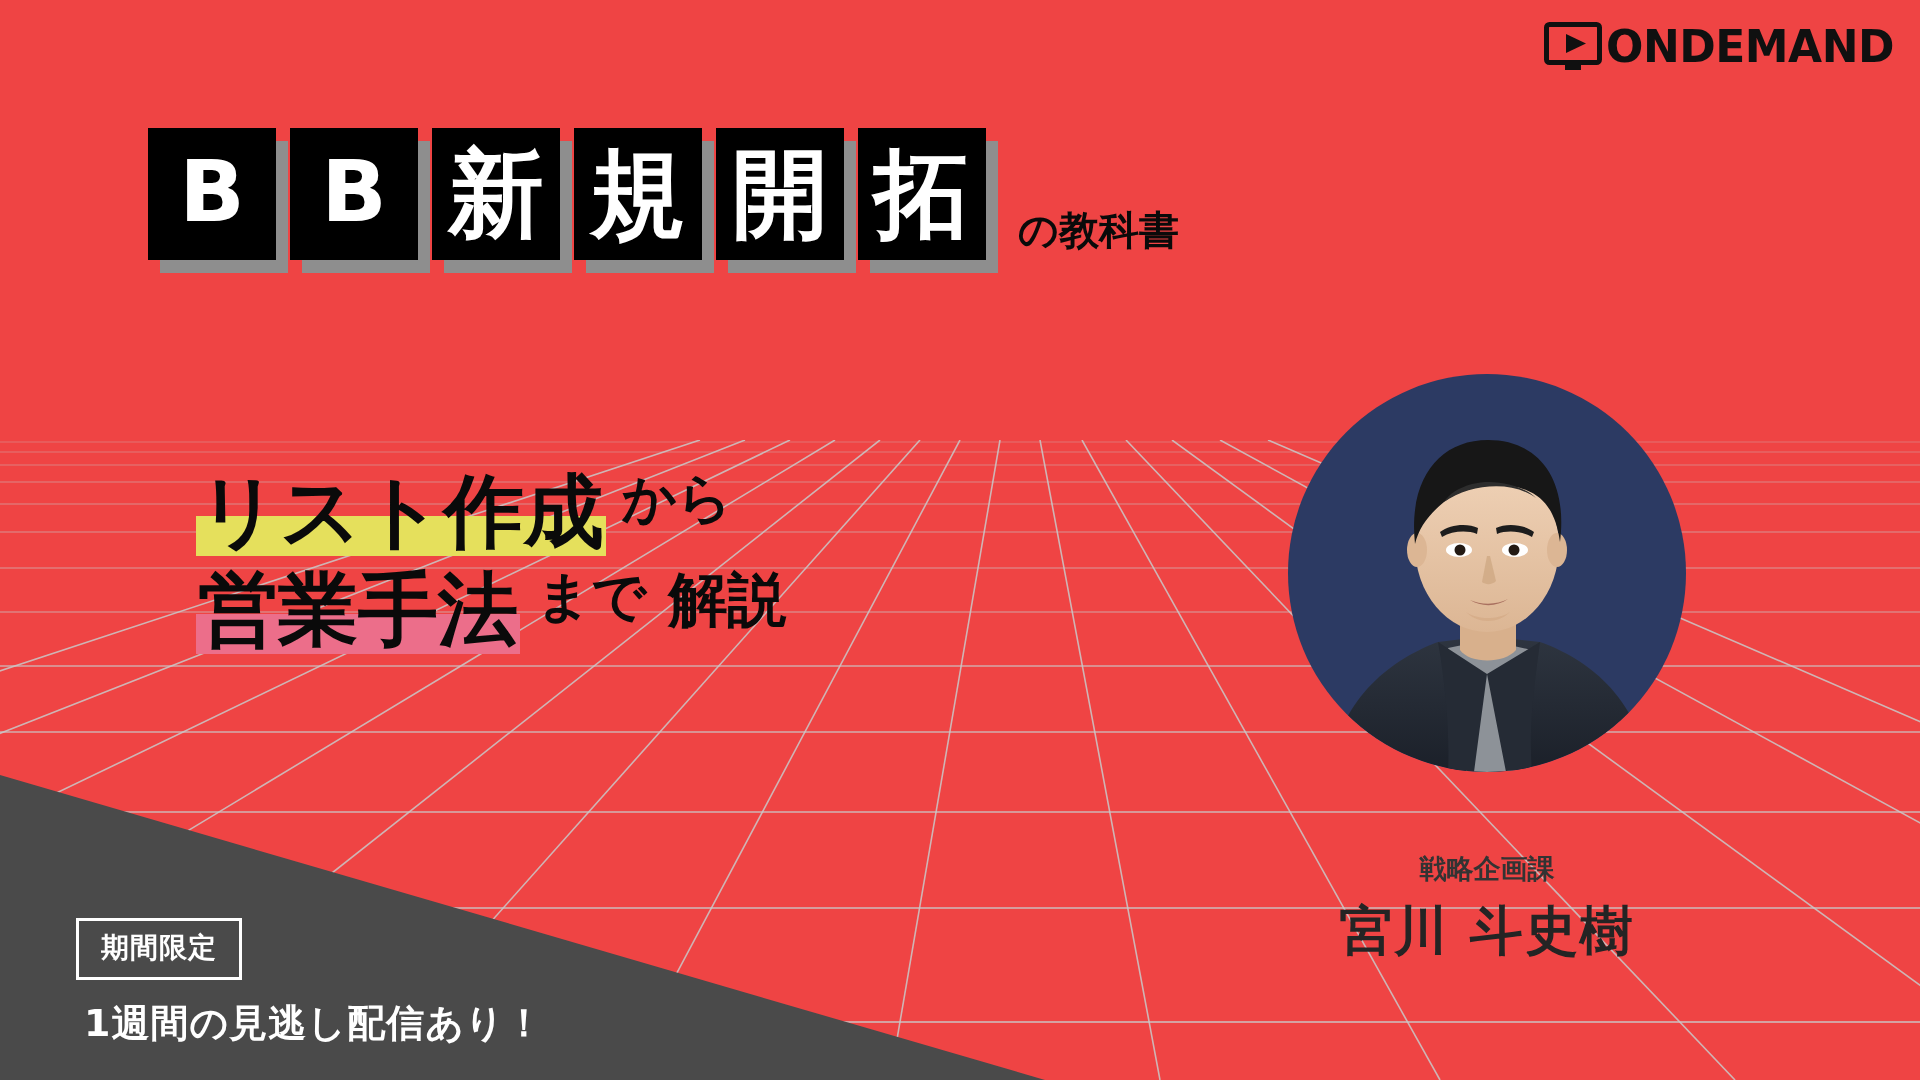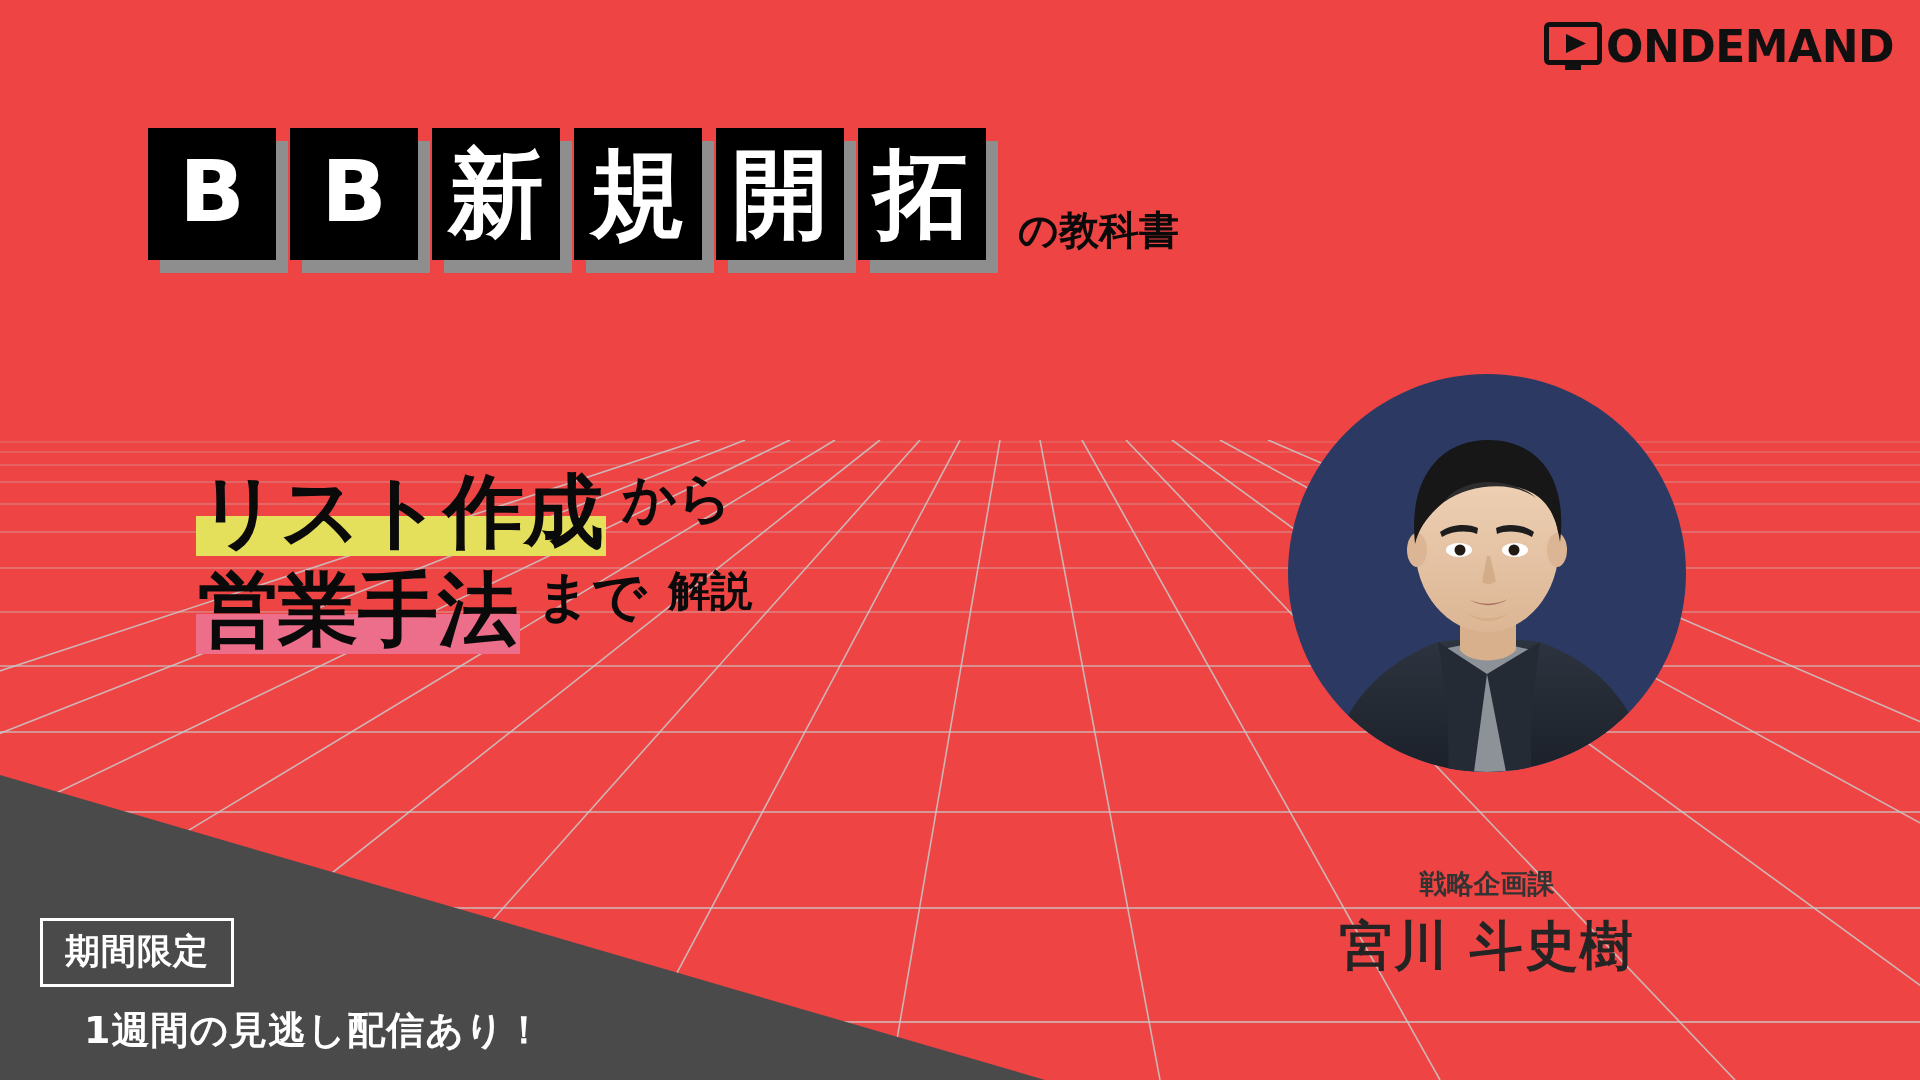--- a/index.html
+++ b/index.html
@@ -160,21 +160,21 @@
   .sub-plain {
     font-family: "DejaVu Sans", sans-serif;
     font-weight: bold;
     font-size: 54px;
     color: #0a0a0a;
     line-height: 1;
     margin-left: 16px;
     padding-bottom: 4px;
   }
   .sub-plain.big {
-    font-size: 42px;
+    font-size: 59px;
     margin-left: 22px;
     padding-bottom: 0;
   }
 
   
   #portrait {
     position: absolute;
     left: 1288px;
     top: 374px;
     width: 398px;
@@ -199,21 +199,20 @@
     text-align: center;
     z-index: 10;
   }
   #speaker .dept {
     font-family: "DejaVu Sans", sans-serif;
     font-weight: bold;
     font-size: 27px;
     color: #333333;
     line-height: 1;
     margin-bottom: 22px;
-    margin-top: 15px;
   }
   #speaker .name {
     font-family: "DejaVu Sans", sans-serif;
     font-weight: bold;
     font-size: 53px;
     color: #242424;
     line-height: 1;
     letter-spacing: 2px;
   }
 
@@ -223,24 +222,25 @@
     left: 40px;
     top: 918px;
     z-index: 12;
   }
   #promo .limited-badge {
     display: inline-block;
     border: 3px solid #ffffff;
     color: #ffffff;
     font-family: "DejaVu Sans", sans-serif;
     font-weight: bold;
-    font-size: 35px;
+    font-size: 28px;
     line-height: 1;
     padding: 13px 22px 15px 22px;
     letter-spacing: 1px;
+    margin-left: 36px;
   }
   #promo .promo-line {
     margin-top: 24px;
     margin-left: 44px;
     color: #ffffff;
     font-family: "DejaVu Sans", sans-serif;
     font-weight: bold;
     font-size: 38px;
     line-height: 1;
     letter-spacing: 1px;

